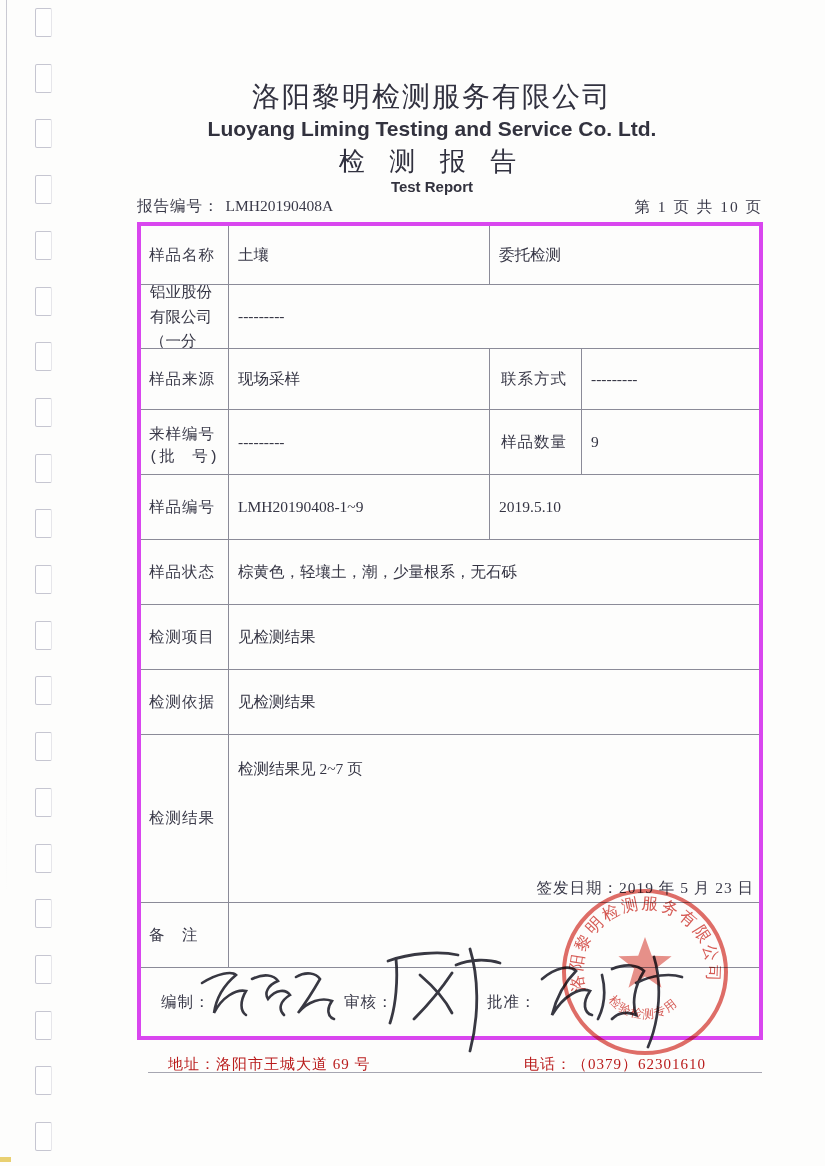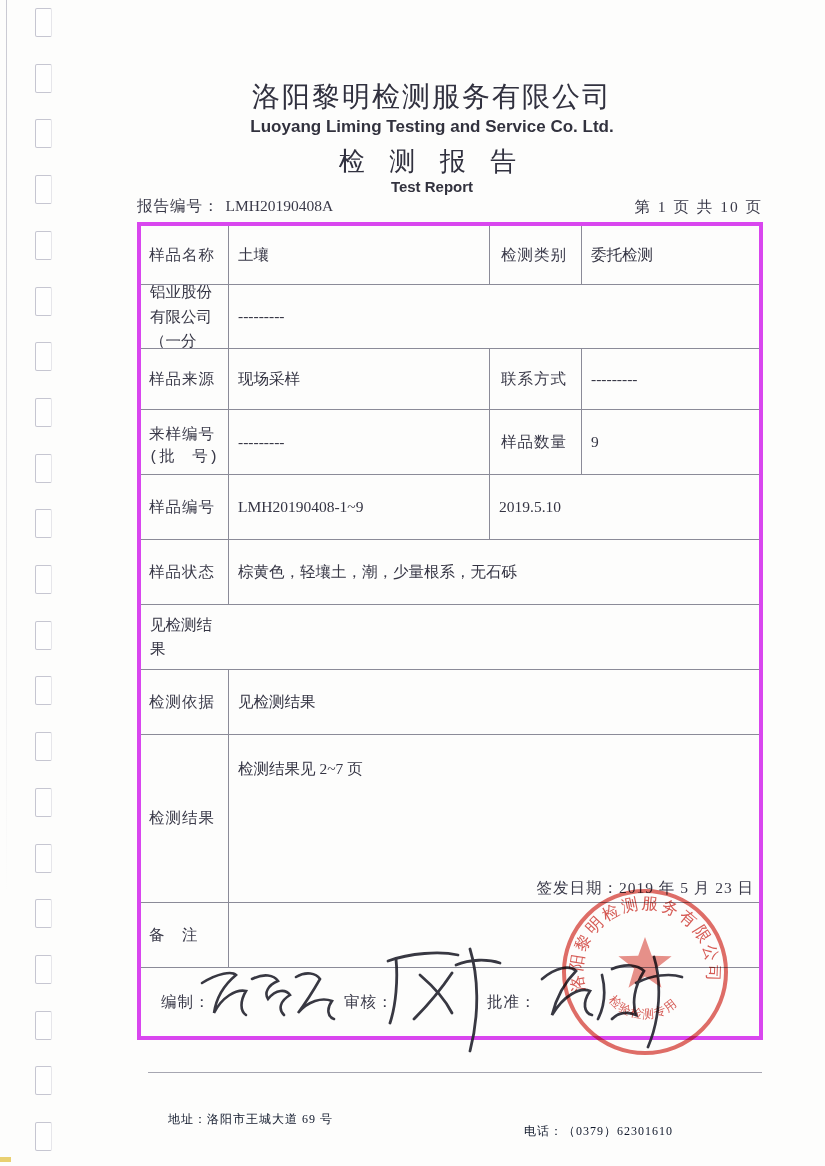--- a/index.html
+++ b/index.html
@@ -14,21 +14,21 @@
     background:linear-gradient(to bottom,#c9c9d2,rgba(201,201,210,0));}
   .holes{position:absolute;left:35px;top:0;width:18px;height:100%;}
   .hole{position:absolute;left:0;width:15px;height:27px;border:1px solid rgba(120,120,145,.42);
     border-radius:2px;background:rgba(255,255,255,.6);
     border-right-color:rgba(120,120,145,.18);}
   .corner-mark{position:absolute;left:0;top:1157px;width:11px;height:5px;background:#e4c44e;opacity:.8;}
   
   .header{position:absolute;left:100px;top:0;width:664px;text-align:center;}
   .company-cn{position:absolute;top:78px;left:0;width:100%;font-size:28px;letter-spacing:2px;color:#31313f;}
   .company-en{position:absolute;top:117px;left:0;width:100%;
-    font-family:"Liberation Sans","DejaVu Sans",sans-serif;font-weight:bold;font-size:17px;color:#32323e;}
+    font-family:"Liberation Sans","DejaVu Sans",sans-serif;font-weight:bold;font-size:21px;color:#32323e;}
   .title-cn{position:absolute;top:144px;left:0;width:100%;font-size:26px;letter-spacing:9px;color:#31313f;}
   .title-en{position:absolute;top:178px;left:0;width:100%;
     font-family:"Liberation Sans","DejaVu Sans",sans-serif;font-weight:bold;font-size:15px;color:#32323e;}
   .report-line{position:absolute;left:137px;top:196px;width:626px;font-size:15.5px;color:#3a3a49;}
   .report-no-label{letter-spacing:1px;}
   .report-no-value{margin-left:6px;text-align:right;}
   .page-info{position:absolute;right:0;top:1px;letter-spacing:2px;}
   
   .report-table{position:absolute;left:137px;top:222px;width:626px;height:818px;
     border:4px solid #d946ef;box-sizing:border-box;font-size:15.5px;}
@@ -49,23 +49,23 @@
   .sig-label{position:absolute;top:24px;font-size:15.5px;letter-spacing:1px;color:#3a3a49;}
   
   .sig-svg{position:absolute;left:140px;top:935px;width:640px;height:130px;}
   .stamp{position:absolute;left:562px;top:889px;width:166px;height:166px;
     mix-blend-mode:multiply;opacity:.92;}
   .stamp-ring{position:absolute;left:0;top:0;width:158px;height:158px;border-radius:50%;
     border:4px solid rgba(211,52,43,.78);}
   .stamp svg{position:absolute;left:0;top:0;}
   
   .footer-line{position:absolute;left:148px;top:1072px;width:614px;height:1px;background:#a6a6b1;}
-  .footer-text{position:absolute;top:1111px;font-size:12px;color:#0f172a;letter-spacing:1px;}
+  .footer-text{position:absolute;top:1055px;font-size:15px;color:#b91c1c;letter-spacing:1px;}
   .footer-address{left:168px;}
-  .footer-phone{left:524px;margin-top:12px;}
+  .footer-phone{left:524px;}
 </style>
 </head>
 <body>
 
 <div class="edge-line"></div>
 <div class="holes">
     <div class="hole" style="top: 8px;"></div>
     <div class="hole" style="top: 63.7px;"></div>
     <div class="hole" style="top: 119.4px;"></div>
     <div class="hole" style="top: 175.1px;"></div>
@@ -99,21 +99,20 @@
 <div class="report-line">
   <span class="report-no-label">报告编号：</span><span class="report-no-value">LMH20190408A</span>
   <span class="page-info">第 1 页 共 10 页</span>
 </div>
 
 <div class="report-table">
 
   <div class="t-row" style="height:59px">
     <div class="t-cell b t-label">样品名称</div>
     <div class="t-cell b t-value">土壤</div>
-    <div class="t-cell b t-label2">检测类别</div>
     <div class="t-cell t-value">委托检测</div>
   </div>
 
   <div class="t-row" style="height:64px">
     <div class="t-cell b t-value">河南万基铝业股份有限公司（一分厂）</div>
     <div class="t-cell t-value">---------</div>
   </div>
 
   <div class="t-row" style="height:61px">
     <div class="t-cell b t-label">样品来源</div>
@@ -137,20 +136,21 @@
     <div class="t-cell b t-value">LMH20190408-1~9</div>
     <div class="t-cell t-value">2019.5.10</div>
   </div>
 
   <div class="t-row span" style="height:65px">
     <div class="t-cell b t-label">样品状态</div>
     <div class="t-cell t-value">棕黄色，轻壤土，潮，少量根系，无石砾</div>
   </div>
 
   <div class="t-row span" style="height:65px">
+    <div class="t-cell b t-label">检测项目</div>
     <div class="t-cell t-value">见检测结果</div>
   </div>
 
   <div class="t-row span" style="height:65px">
     <div class="t-cell b t-label">检测依据</div>
     <div class="t-cell t-value">见检测结果</div>
   </div>
 
   <div class="t-row span" style="height:168px">
     <div class="t-cell b t-label">检测结果</div>

